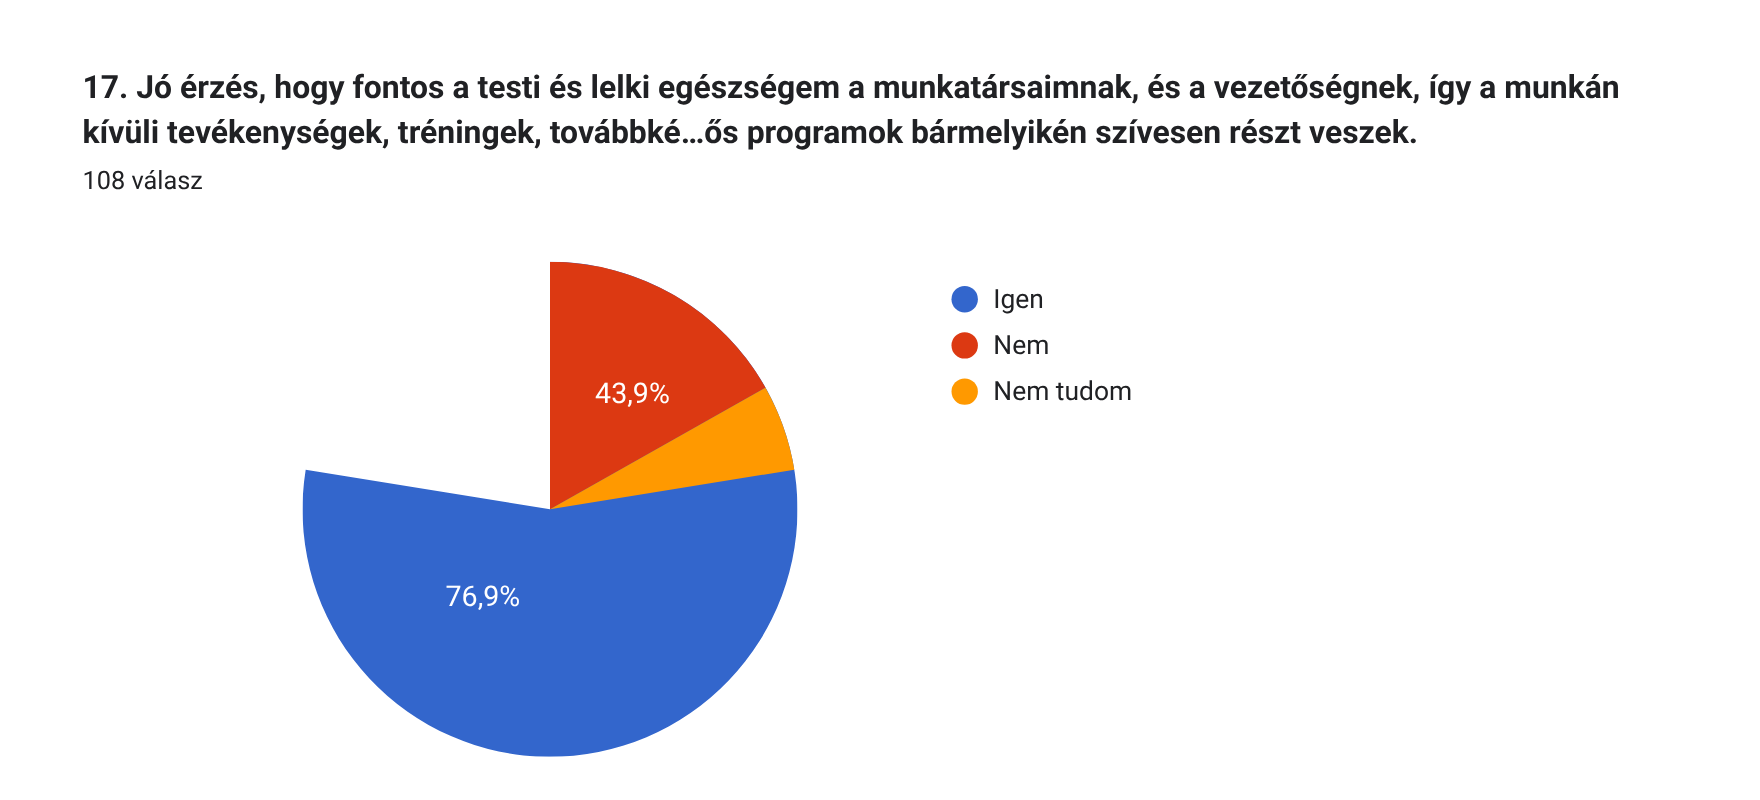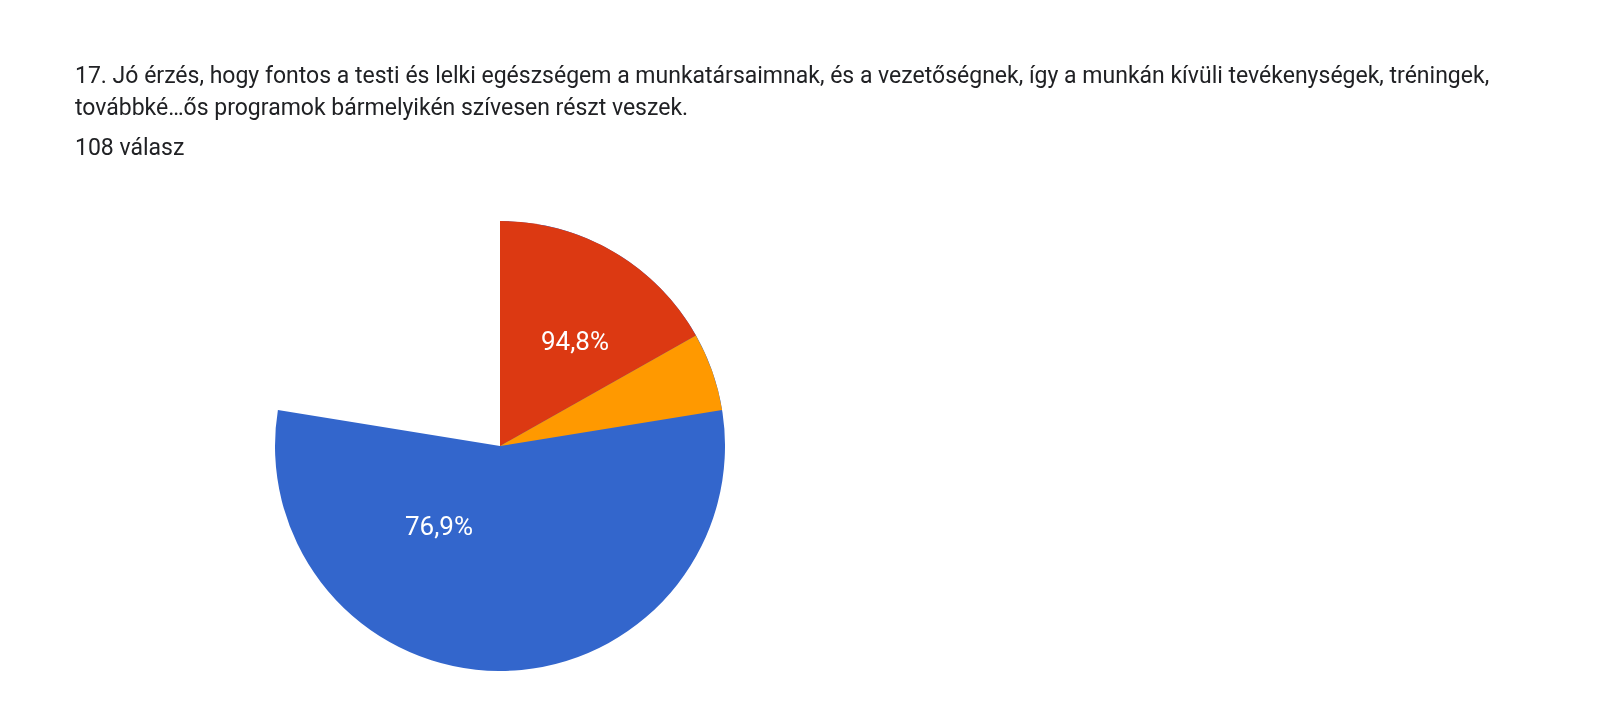--- a/index.html
+++ b/index.html
@@ -9,24 +9,24 @@
     }
     body {
       font-family: 'Google Sans', Roboto, Arial, sans-serif;
       background: #ffffff;
       width: 1600px;
       height: 727px;
       padding: 60px 75px;
       color: #202124;
     }
     .title {
-      font-size: 23px;
+      font-size: 29px;
       line-height: 1.4;
       color: #202124;
-      font-weight: 400;
+      font-weight: 700;
       margin-bottom: 10px;
     }
     .subtitle {
       font-size: 23px;
       color: #202124;
       font-weight: 400;
       margin-bottom: 40px;
     }
     .chart-area {
       display: flex;
@@ -81,16 +81,30 @@
       <g transform="translate(225,225)">
 
         <path d="M 0 0 L 0 -225 A 225 225 0 1 1 -222.097 -36.013 Z" fill="#3366cc"></path>
 
         <path d="M 0 0 L 0 -225 A 225 225 0 0 1 195.903 -110.606 Z" fill="#dc3912"></path>
 
         <path d="M 0 0 L 195.903 -110.606 A 225 225 0 0 1 222.097 -36.013 Z" fill="#ff9900"></path>
       </g>
     </svg>
     <div class="pie-label" style="left:164px; top:305px;">76,9%</div>
-    <div class="pie-label" style="left:300px; top:120px;">94,8%</div>
+    <div class="pie-label" style="left:300px; top:120px;">43,9%</div>
   </div>
 
+  <div class="legend">
+    <div class="legend-item">
+      <span class="legend-swatch" style="background:#3366cc"></span>
+      <span class="legend-label">Igen</span>
+    </div>
+    <div class="legend-item">
+      <span class="legend-swatch" style="background:#dc3912"></span>
+      <span class="legend-label">Nem</span>
+    </div>
+    <div class="legend-item">
+      <span class="legend-swatch" style="background:#ff9900"></span>
+      <span class="legend-label">Nem tudom</span>
+    </div>
+  </div>
 </div>
 
 </body></html>

